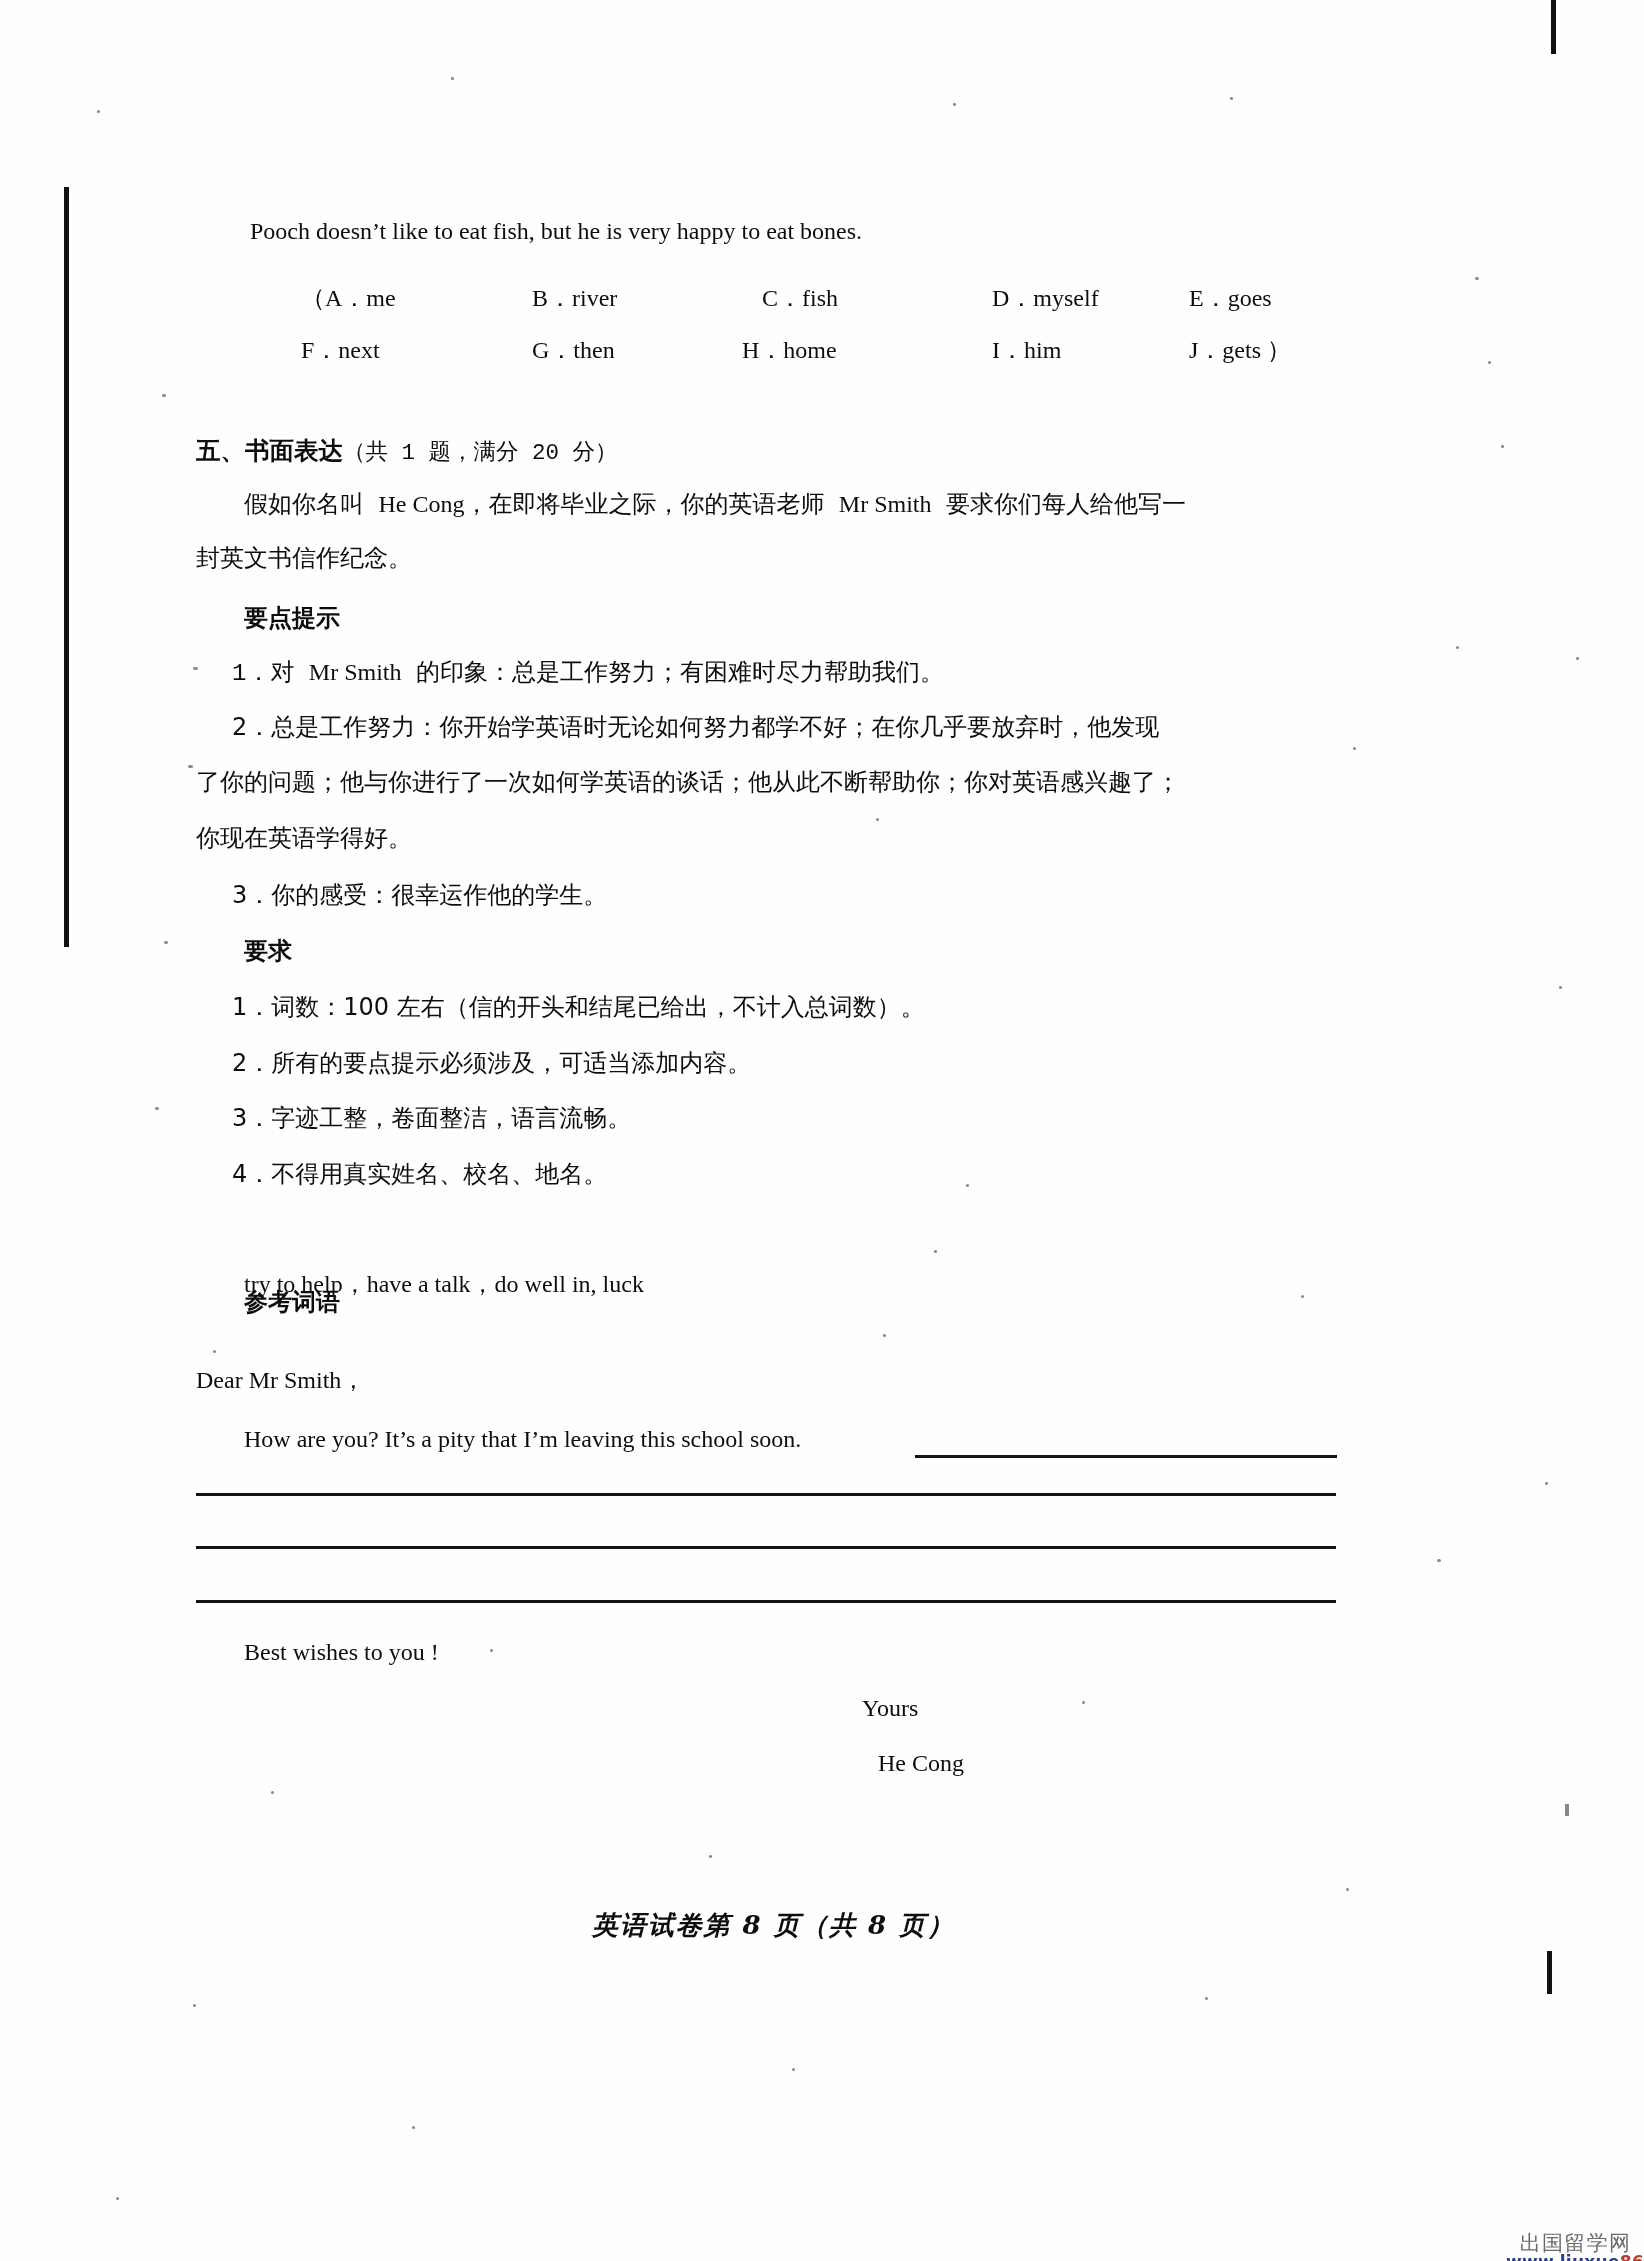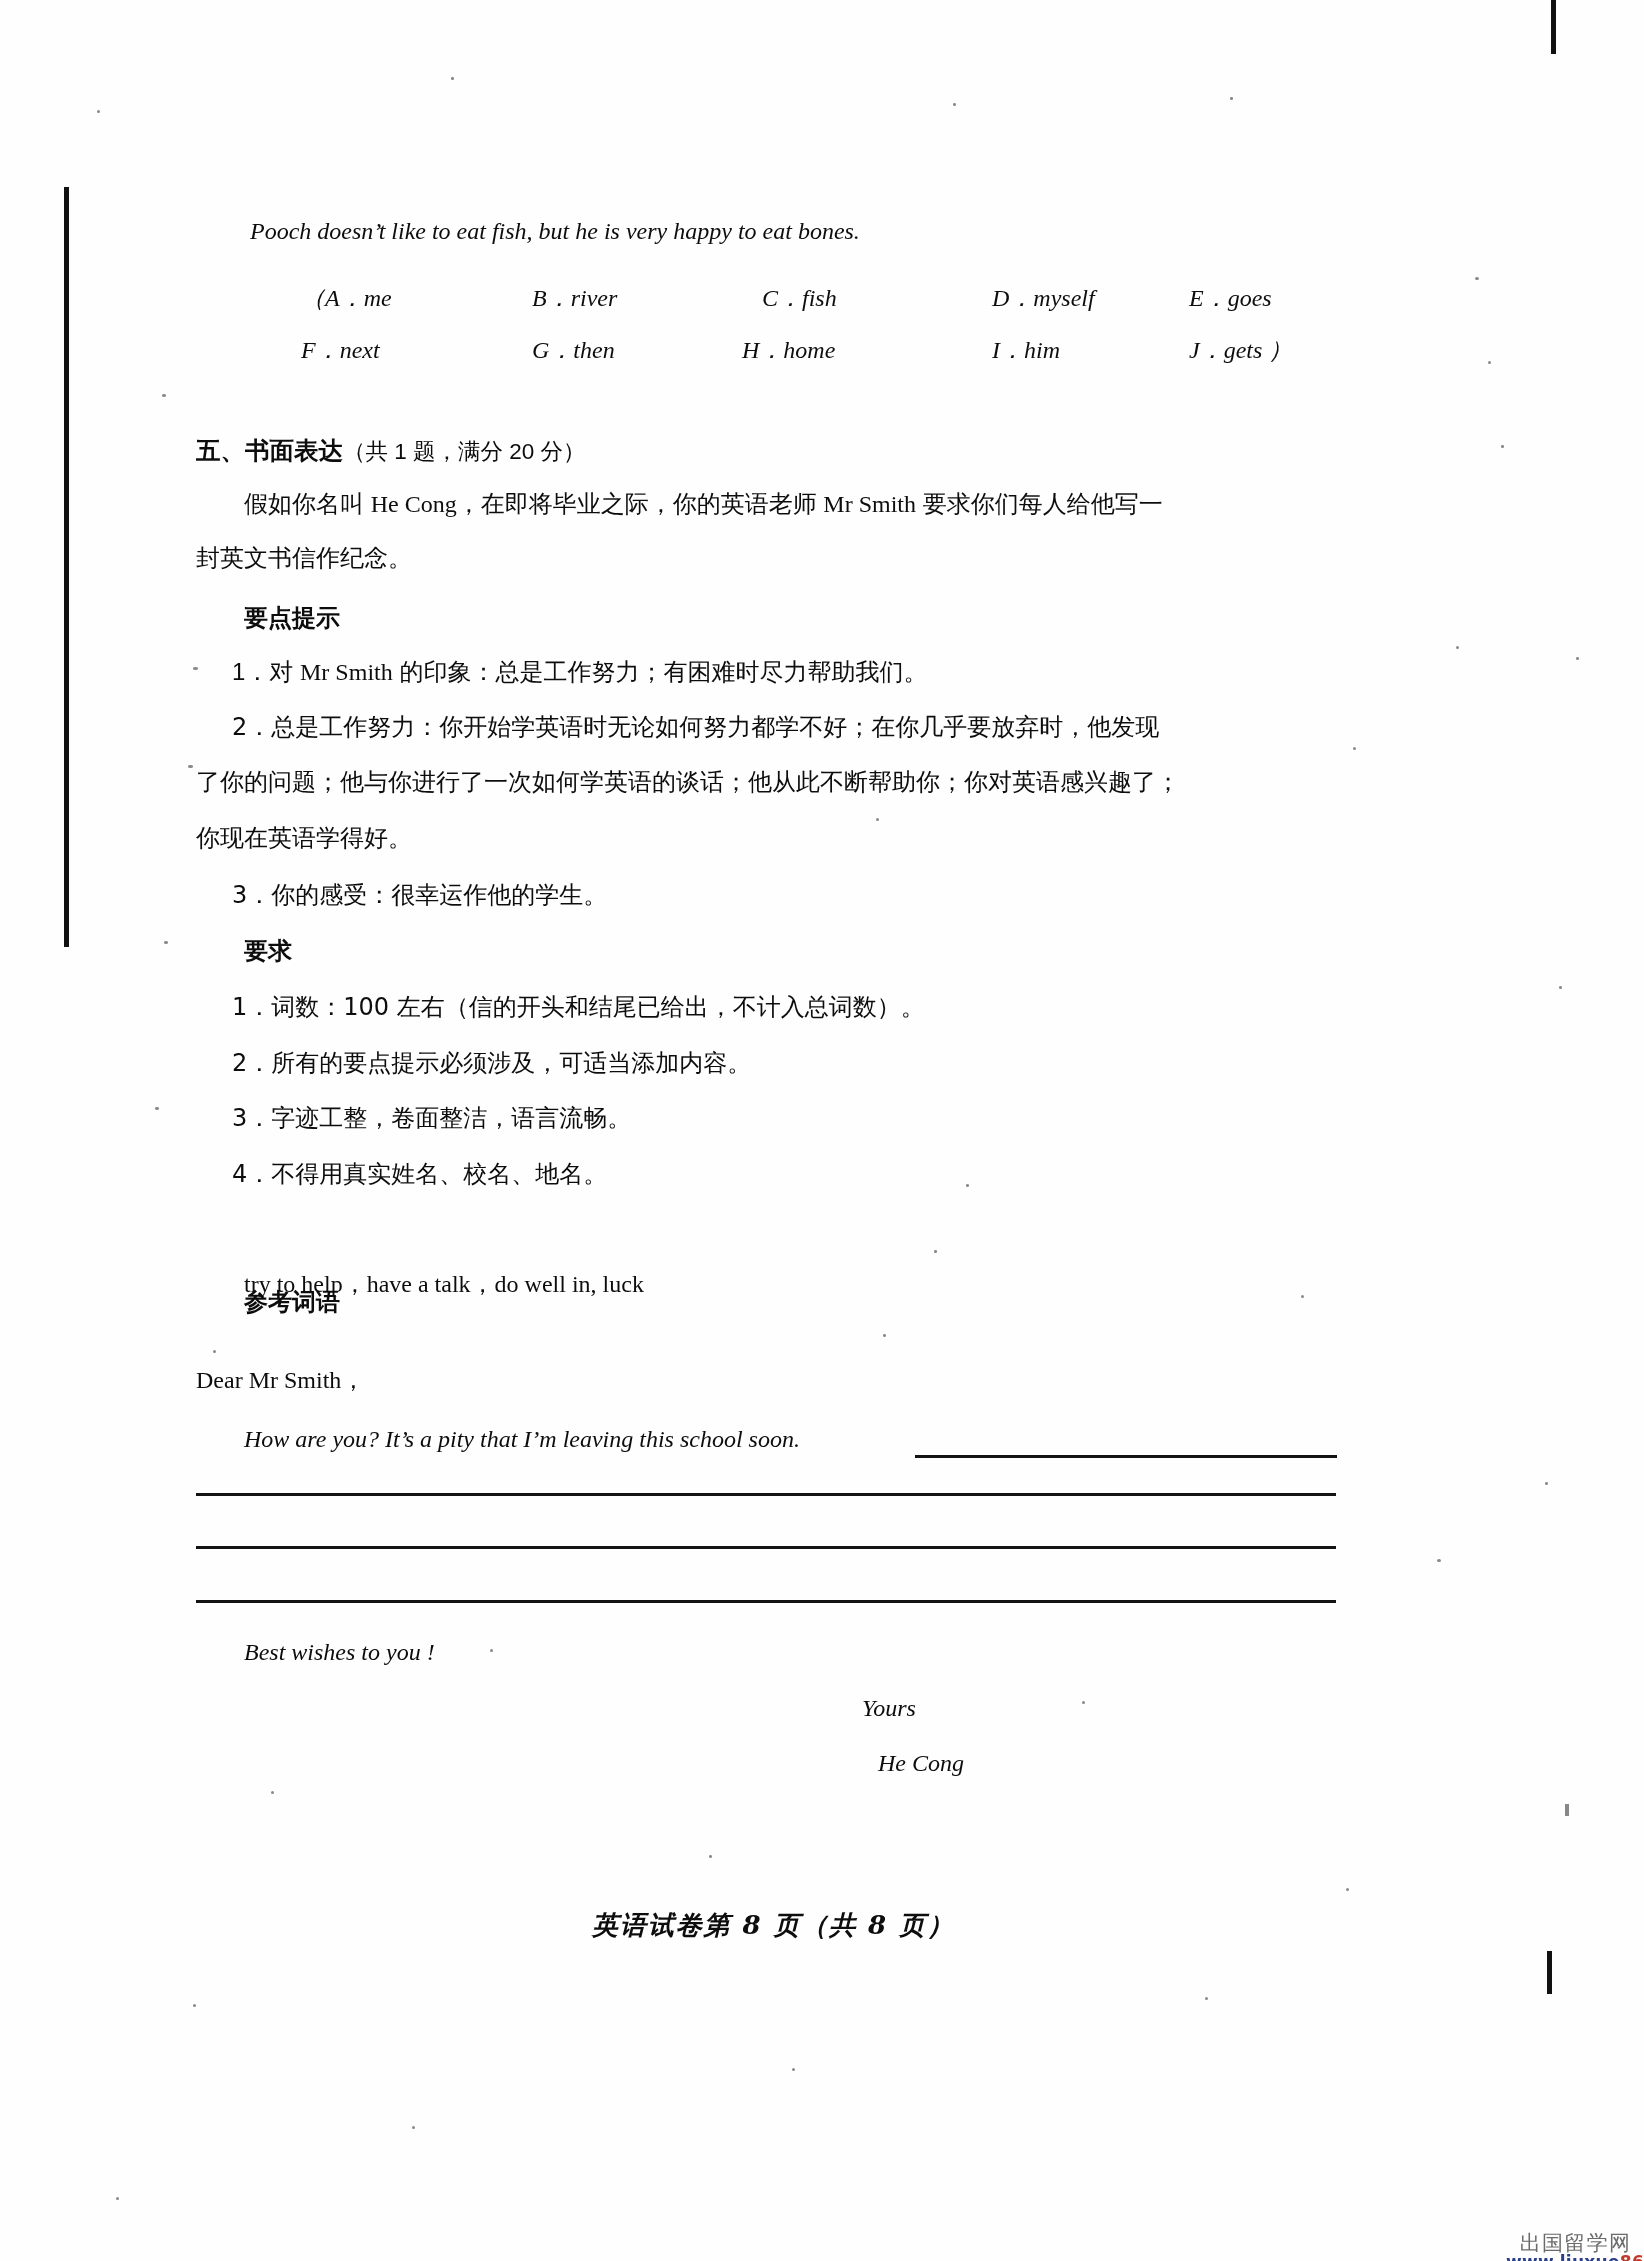--- a/index.html
+++ b/index.html
@@ -50,32 +50,32 @@
     top: 0;
     width: 1644px;
   }
 
   .line {
     position: absolute;
     white-space: nowrap;
     line-height: 1;
   }
 
-  .en   { font-family: "Liberation Serif", "DejaVu Serif", serif; font-style: italic; }
+  .en   { font-family: "Liberation Serif", "DejaVu Serif", serif; }
   .cn   { font-family: "DejaVu Sans", "Liberation Sans", sans-serif; }
   .cnb  { font-family: "DejaVu Sans", "Liberation Sans", sans-serif; font-weight: 700; }
 
   .sz-body   { font-size: 24px; }
   .sz-head   { font-size: 24.5px; }
   .sz-opt    { font-size: 24px; }
 
   
   .mix { white-space: nowrap; }
   .mix .e { font-family: "Liberation Serif", "DejaVu Serif", serif; }
-  .mix .c { font-family: Liberation Sans, sans-serif; }
+  .mix .c { font-family: Liberation Mono, monospace; }
   .mix .cb{ font-family: "DejaVu Sans", "Liberation Sans", sans-serif; font-weight: 700; }
 
   
   .optrow { position: absolute; white-space: nowrap; }
   .optrow .cell { position: absolute; white-space: nowrap; }
 
   
   .rule {
     position: absolute;
     background: #131313;

